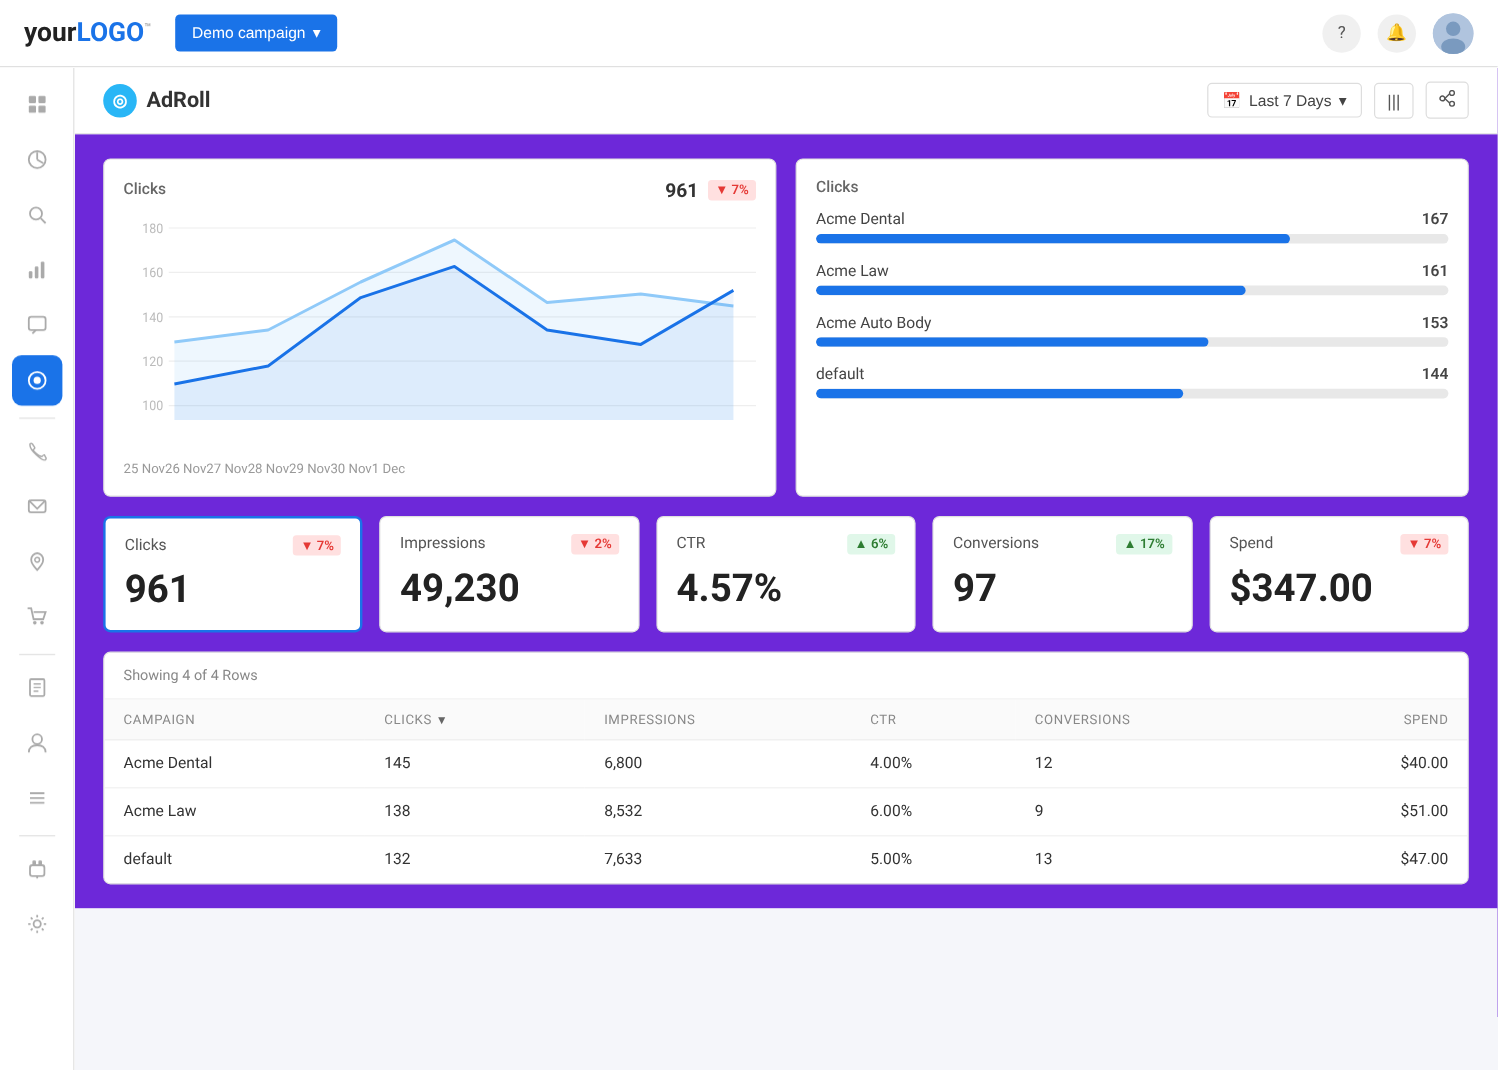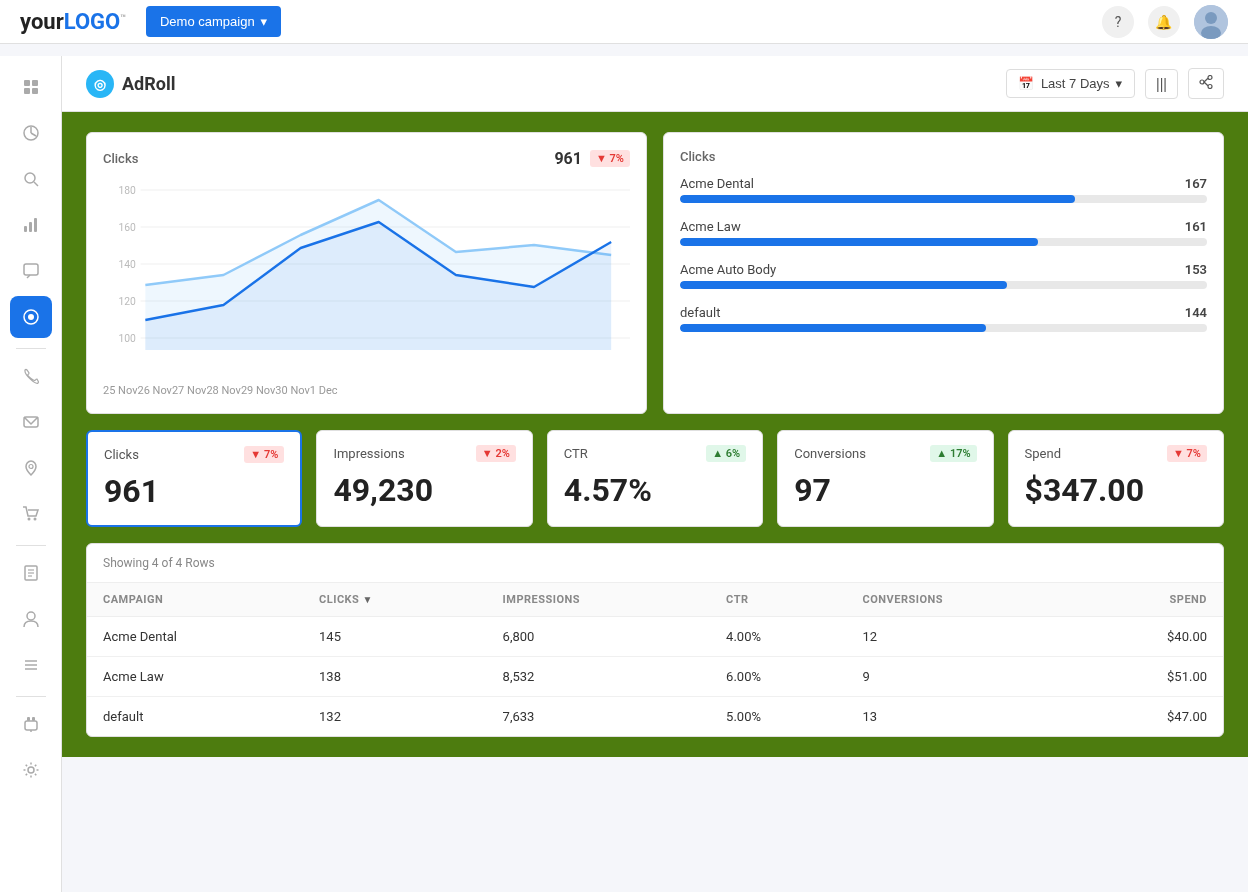--- a/index.html
+++ b/index.html
@@ -1,20 +1,20 @@
 <!DOCTYPE html>
 <html><head>
   <meta charset="utf-8">
   <style>
     * { box-sizing: border-box; margin: 0; padding: 0; }
     body { font-family: -apple-system, BlinkMacSystemFont, 'Segoe UI', Roboto, sans-serif; background: #f5f6fa; color: #333; font-size: 13px; }
 
     
     .top-nav {
-      height: 44px;
+      height: 56px;
       background: #fff;
       border-bottom: 1px solid #e0e0e0;
       display: flex;
       align-items: center;
       padding: 0 20px;
       justify-content: space-between;
       position: fixed;
       top: 0; left: 0; right: 0;
       z-index: 100;
     }
@@ -143,21 +143,21 @@
       border-radius: 4px;
       padding: 6px 10px;
       cursor: pointer;
       color: #555;
       font-size: 14px;
     }
 
     
     .content-area {
       padding: 20px 24px;
-      background: #4d7c0f;
+      background: #6d28d9;
     }
 
     
     .charts-row {
       display: grid;
       grid-template-columns: 1fr 1fr;
       gap: 16px;
       margin-bottom: 16px;
     }
 
@@ -277,21 +277,21 @@
       border-bottom: 1px solid #eee;
     }
     table {
       width: 100%;
       border-collapse: collapse;
     }
     th {
       padding: 10px 16px;
       text-align: left;
       font-size: 11px;
-      font-weight: 700;
+      font-weight: 400;
       color: #888;
       text-transform: uppercase;
       letter-spacing: 0.5px;
       border-bottom: 1px solid #eee;
       background: #fafafa;
     }
     th.sortable { cursor: pointer; }
     th.sortable::after { content: ''; margin-left: 4px; }
     td {
       padding: 12px 16px;

